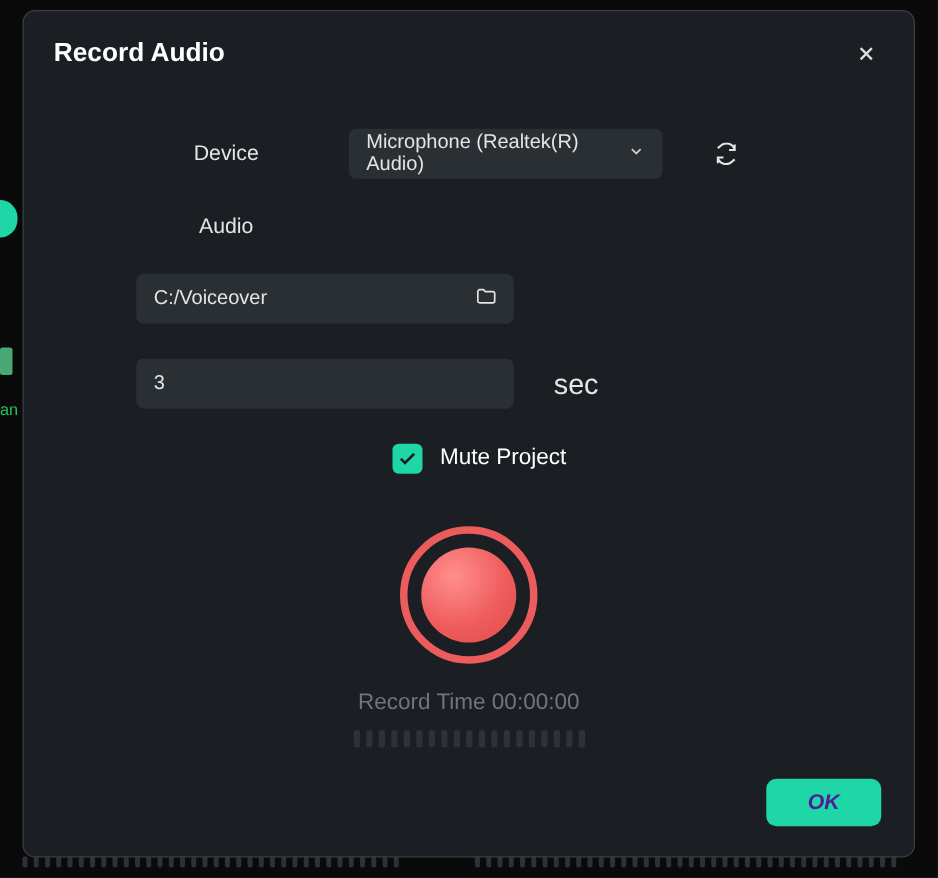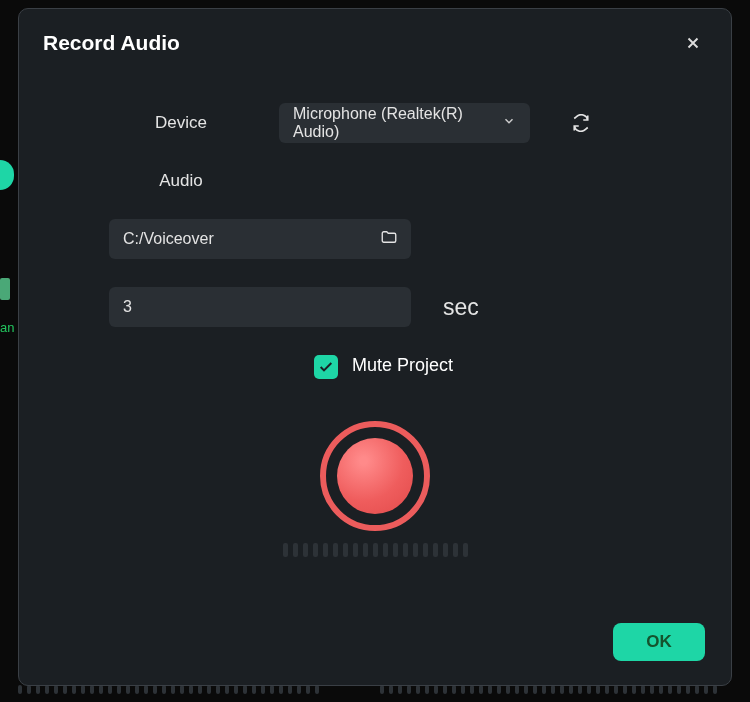--- a/index.html
+++ b/index.html
@@ -186,28 +186,29 @@
       background: #2d3237;
       border-radius: 2px;
     }
     .dialog-footer {
       display: flex;
       justify-content: flex-end;
       padding: 0 26px 24px 0;
     }
     .ok-btn {
       background: #1ed6a6;
-      color: #14532d;
+      color: #4c1d95;
       font-size: 17px;
       font-weight: 600;
       border: none;
       border-radius: 8px;
       width: 92px;
       height: 38px;
       cursor: pointer;
+      font-style: italic;
     }
     .bg-teal {
       position: absolute;
       left: 0;
       top: 160px;
       width: 14px;
       height: 30px;
       background: #1ed6a6;
       border-radius: 0 14px 14px 0;
     }
@@ -386,20 +387,23 @@
             <path d="M4 12l5 5L20 6"></path>
           </svg>
       </div>
       <span class="mute-label">Mute Project</span>
     </div>
 
     <div class="record-area">
       <div class="record-btn">
         <div class="record-inner"></div>
       </div>
+      <div class="record-time">
+        <span>Record Time</span> <span>00:00:00</span>
+      </div>
       <div class="waveform">
         <div class="bar"></div>
           <div class="bar"></div>
           <div class="bar"></div>
           <div class="bar"></div>
           <div class="bar"></div>
           <div class="bar"></div>
           <div class="bar"></div>
           <div class="bar"></div>
           <div class="bar"></div>

